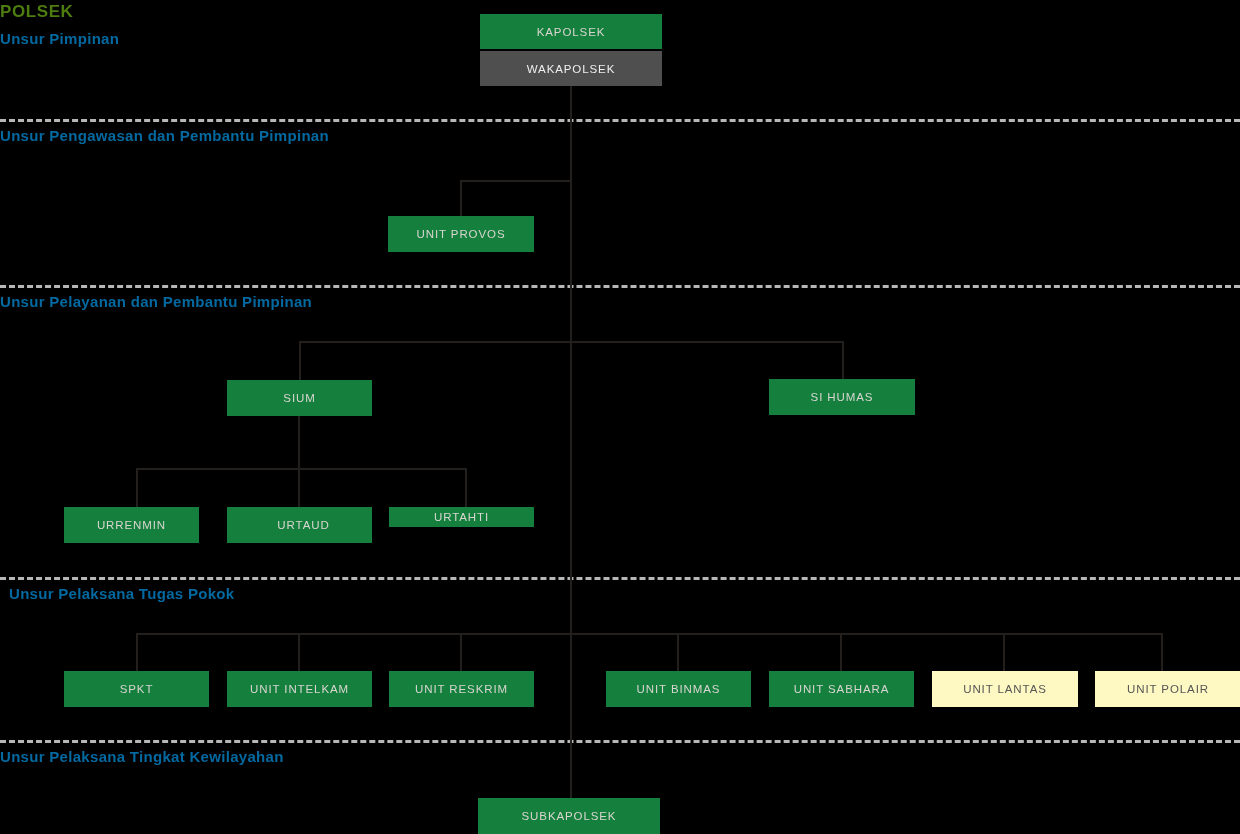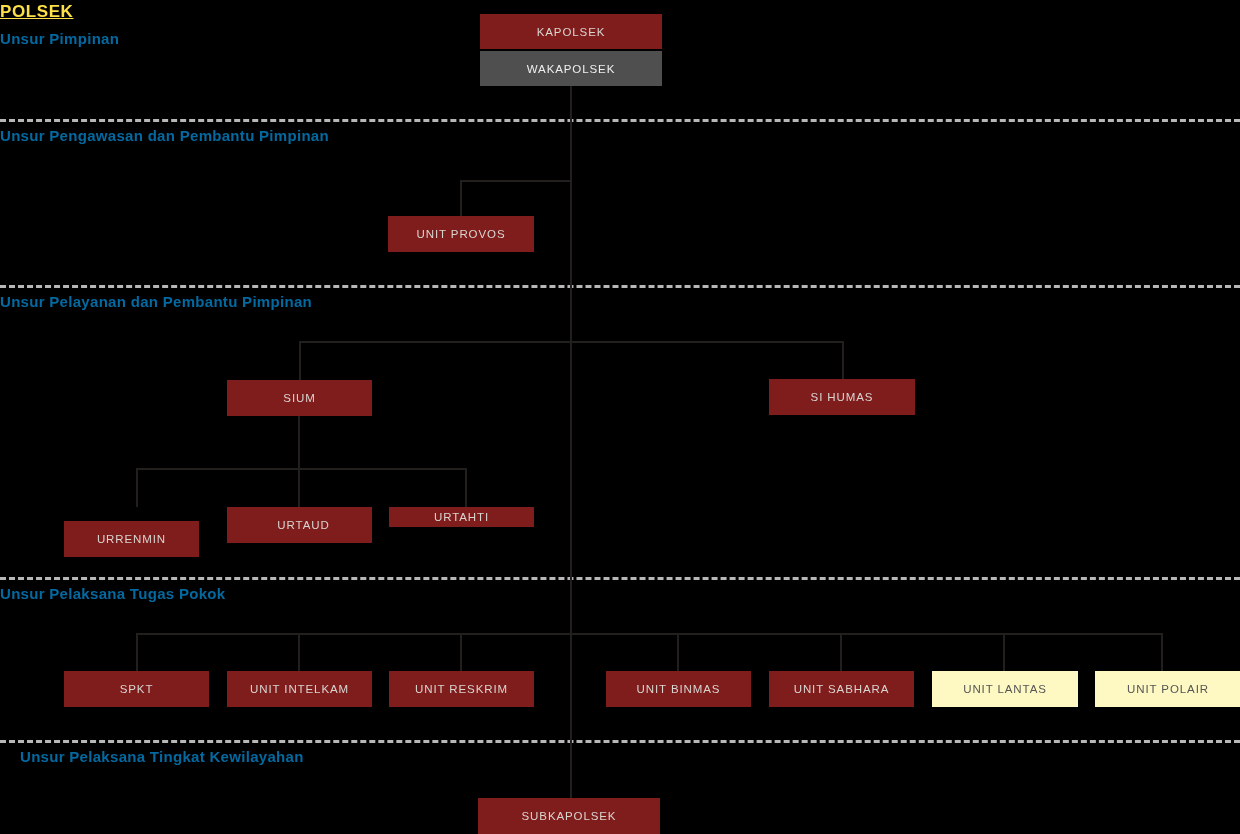--- a/index.html
+++ b/index.html
@@ -30,24 +30,23 @@
   .band-label {
     position: absolute;
     left: 0;
     color: #0369a1;
     font-size: 15px;
     font-weight: bold;
     letter-spacing: .3px;
     white-space: nowrap;
   }
   .band-label.title-top {
-    color: #fde047;
+    color: #4d7c0f;
     font-size: 17px;
     letter-spacing: .6px;
-    text-decoration: underline;
   }
 
   
   .vline {
     position: absolute;
     width: 2px;
     background: #231f1c;
   }
   .hline {
     position: absolute;
@@ -58,21 +57,21 @@
   
   .node {
     position: absolute;
     box-sizing: border-box;
     display: flex;
     align-items: center;
     justify-content: center;
     font-size: 11.5px;
     letter-spacing: .9px;
     text-align: center;
-    background: #7f1d1d;
+    background: #15803d;
     color: #d9d5d0;
     user-select: none;
   }
   .node.mid {
     background: #4f4f4f;
     color: #efefef;
   }
   .node.light {
     background: #fef9c3;
     color: #555555;
@@ -87,24 +86,24 @@
 
   <div class="band-label" style="top:30px;">Unsur Pimpinan</div>
 
   <div class="divider" style="top:119px;"></div>
   <div class="band-label" style="top:127px;">Unsur Pengawasan dan Pembantu Pimpinan</div>
 
   <div class="divider" style="top:285px;"></div>
   <div class="band-label" style="top:293px;">Unsur Pelayanan dan Pembantu Pimpinan</div>
 
   <div class="divider" style="top:577px;"></div>
-  <div class="band-label" style="top:585px;">Unsur Pelaksana Tugas Pokok</div>
+  <div class="band-label" style="top:585px;margin-left:9px;">Unsur Pelaksana Tugas Pokok</div>
 
   <div class="divider" style="top:740px;"></div>
-  <div class="band-label" style="top:748px;padding-left:20px;">Unsur Pelaksana Tingkat Kewilayahan</div>
+  <div class="band-label" style="top:748px;">Unsur Pelaksana Tingkat Kewilayahan</div>
 
   <div class="vline" style="left:570px; top:86px; height:726px;"></div>
 
   <div class="hline" style="left:460px; top:180px; width:111px;"></div>
   <div class="vline" style="left:460px; top:180px; height:37px;"></div>
 
   <div class="hline" style="left:299px; top:341px; width:545px;"></div>
   <div class="vline" style="left:299px; top:341px; height:39px;"></div>
   <div class="vline" style="left:842px; top:341px; height:39px;"></div>
 
@@ -126,21 +125,21 @@
   <div class="node" style="left:480px; top:14px; width:182px; height:35px;">KAPOLSEK</div>
 
   <div class="node mid" style="left:480px; top:51px; width:182px; height:35px;">WAKAPOLSEK</div>
 
   <div class="node" style="left:388px; top:216px; width:146px; height:36px;">UNIT PROVOS</div>
 
   <div class="node" style="left:227px; top:380px; width:145px; height:36px;">SIUM</div>
 
   <div class="node" style="left:769px; top:379px; width:146px; height:36px;">SI HUMAS</div>
 
-  <div class="node" style="left:64px; top:507px; width:135px; height:36px;margin-top:14px;">URRENMIN</div>
+  <div class="node" style="left:64px; top:507px; width:135px; height:36px;">URRENMIN</div>
 
   <div class="node" style="left:227px; top:507px; width:145px; height:36px;padding-left:8px;">URTAUD</div>
 
   <div class="node" style="left:389px; top:507px; width:145px; height:20px;">URTAHTI</div>
 
   <div class="node" style="left:64px; top:671px; width:145px; height:36px;">SPKT</div>
 
   <div class="node" style="left:227px; top:671px; width:145px; height:36px;">UNIT INTELKAM</div>
 
   <div class="node" style="left:389px; top:671px; width:145px; height:36px;">UNIT RESKRIM</div>

